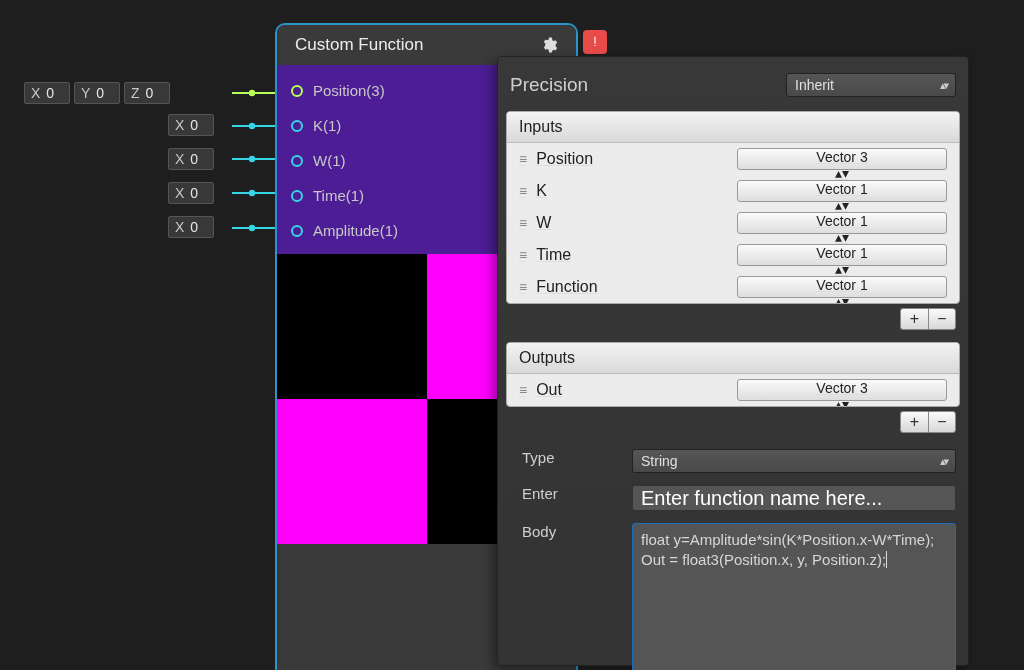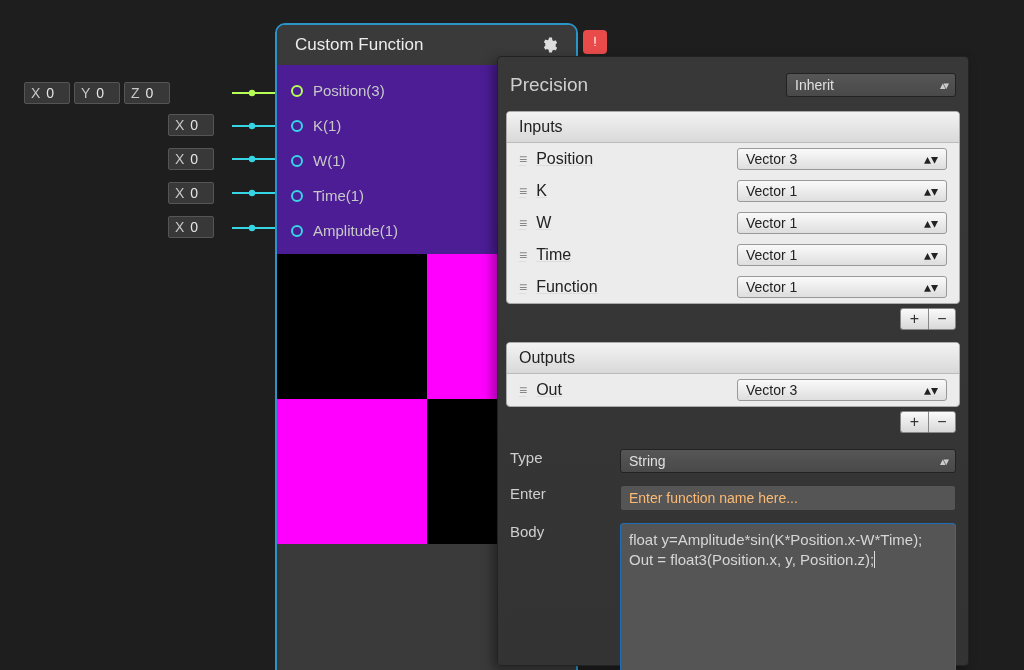--- a/index.html
+++ b/index.html
@@ -107,39 +107,39 @@
   display:flex; align-items:center; padding: 4px 12px 4px 12px;
   color: #222; font-size: 16px; height: 32px;
 }
 .srow .grip { color:#888; margin-right:10px; font-size:14px; letter-spacing:-1px;}
 .srow .sname { flex: 1; }
 .srow .sdrop {
   width: 210px; height: 22px;
   background: linear-gradient(#fafafa,#dedede);
   border: 1px solid #999; border-radius:3px;
   display:flex; align-items:center; padding:0 8px;
-  font-size:14px; color:#222; justify-content:space-between;
+  font-size:14px; color:#222; justify-content:space-between;flex-direction:column;
 }
 .addrem {
   display:flex; justify-content:flex-end; padding:4px 12px 8px 0; gap:0;
 }
 .addrem-btn {
   width: 28px; height: 22px;
   background: linear-gradient(#fafafa,#d8d8d8);
   border:1px solid #888; color:#333;
   display:flex; align-items:center; justify-content:center;
   font-size:16px; font-weight:500;
 }
 .addrem-btn:first-child { border-radius:3px 0 0 3px; border-right:none;}
 .addrem-btn:last-child  { border-radius:0 3px 3px 0;}
-.field-row { display:flex; align-items:flex-start; padding: 8px 12px 4px 12px; }
+.field-row { display:flex; align-items:flex-start; padding: 8px 12px 4px 12px; margin-left: 12px; }
 .field-row .plabel { width: 110px; font-size:15px; color:#cfcfcf;}
 .tinput {
   flex:1; background:#555; border:1px solid #333; border-radius:3px;
-  height:26px; padding:0 8px; color:#fdba74; font-size:14px;
+  height:26px; padding:0 8px; color:#ffffff; font-size:20px;
   display:flex; align-items:center;
 }
 .tarea {
   flex:1; background:#555; border:1px solid #1e6db8; border-radius:3px;
   min-height:150px; padding:6px 8px; color:#d6d6d6; font-size:15px;
   white-space:pre-wrap; line-height:1.35;
   font-family: inherit;
 }
 .tarea .cursor { border-right:1px solid #ddd; animation: blink 1s step-end infinite;}
 @keyframes blink { 50% { border-color: transparent; } }

